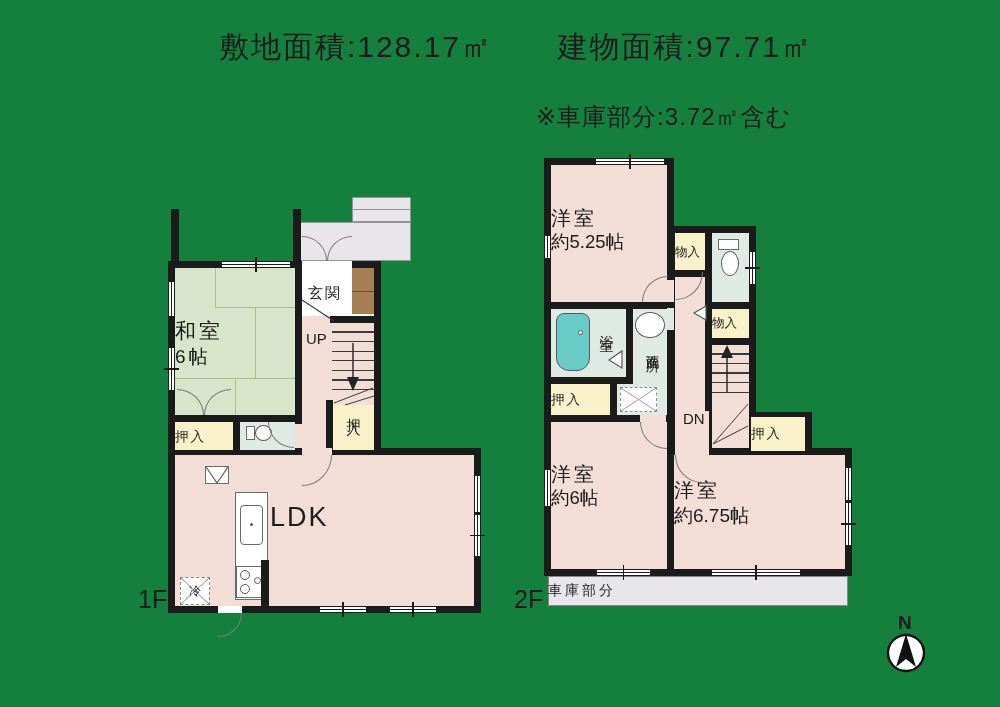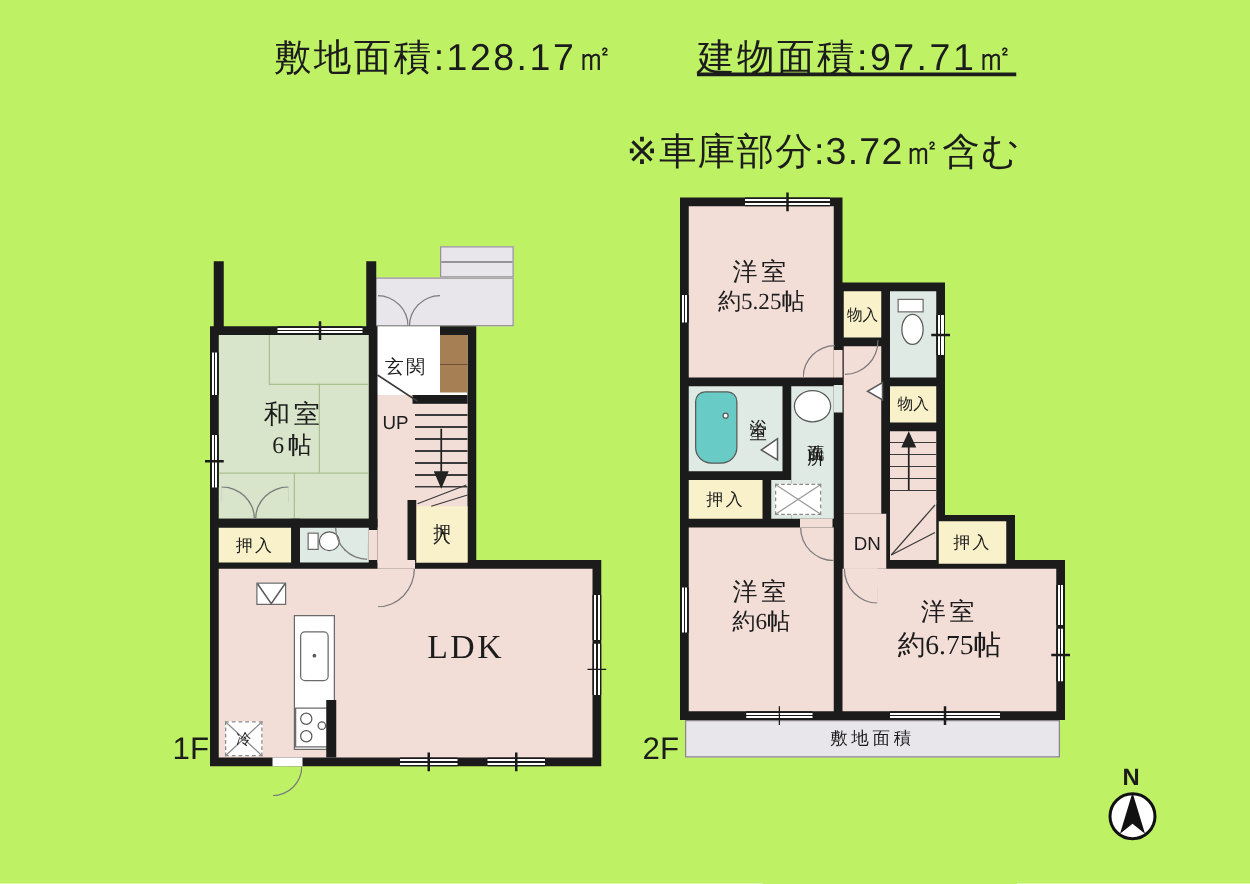--- a/index.html
+++ b/index.html
@@ -1,22 +1,22 @@
 <!DOCTYPE html>
 <html><head>
 <meta charset="utf-8">
 <style>
   html,body{margin:0;padding:0;background:#fff;}
-  .page{position:relative;width:1000px;height:707px;background:#bef264;overflow:hidden;
+  .page{position:relative;width:1000px;height:707px;background:#15803d;overflow:hidden;
         font-family:"Liberation Sans","DejaVu Sans",sans-serif;color:#1c1c1c;}
   .abs{position:absolute;}
   .wall{position:absolute;background:#1b1b1b;}
   .room{position:absolute;}
   .lbl{position:absolute;white-space:nowrap;color:#1c1c1c;}
-  .center{text-align:center;white-space:normal;font-family:Liberation Serif, serif;}
+  .center{white-space:normal;}
   .vtext{writing-mode:vertical-rl;text-orientation:upright;letter-spacing:3px;}
   .porch{position:absolute;background:#e8e5eb;border:1.4px solid #979399;box-sizing:border-box;}
   .balcony{position:absolute;background:#e8e5eb;border:1.6px solid #8a868c;box-sizing:border-box;}
   .cream{background:#f8f1c9;}
   .wet{background:#e0eae5;}
   .pink{background:#f3ded7;}
   .green{background:#d8e5ca;}
   .treads{background-image:repeating-linear-gradient(to bottom,transparent 0 8.3px,#3b3b3b 8.3px 9.6px);}
   .win-h{position:absolute;height:7px;background:linear-gradient(to bottom,#1b1b1b 0 1.2px,#fff 1.2px 2.9px,#1b1b1b 2.9px 4.1px,#fff 4.1px 5.8px,#1b1b1b 5.8px 7px);}
   .win-v{position:absolute;width:7px;background:linear-gradient(to right,#1b1b1b 0 1.2px,#fff 1.2px 2.9px,#1b1b1b 2.9px 4.1px,#fff 4.1px 5.8px,#1b1b1b 5.8px 7px);}
@@ -34,24 +34,24 @@
   svg.overlay{position:absolute;left:0;top:0;width:1000px;height:707px;pointer-events:none;}
 </style>
 </head>
 <body>
 
 <div class="page">
 
   <div class="hdr" style="left:203px;top:28px;width:290px;">
     <div>敷地面積:128.17㎡</div>
   </div>
-  <div class="hdr" style="left:528px;top:28px;width:285px;text-decoration:underline;">
+  <div class="hdr" style="left:528px;top:28px;width:285px;">
     <div>建物面積:97.71㎡</div>
   </div>
-  <div class="lbl" style="left:501px;top:101px;font-size:30px;letter-spacing:1px;">※車庫部分:3.72㎡含む</div>
+  <div class="lbl" style="left:536px;top:101px;font-size:24px;letter-spacing:1px;">※車庫部分:3.72㎡含む</div>
 
   <div class="porch" style="left:352px;top:197px;width:59px;height:25px;background-image:linear-gradient(to bottom,transparent 0 11px,#979399 11px 12.4px,transparent 12.4px);"></div>
   <div class="porch" style="left:300px;top:222px;width:111px;height:39px;"></div>
 
   <div class="wall" style="left:171px;top:209px;width:8px;height:56px;"></div>
   <div class="wall" style="left:293px;top:209px;width:8px;height:56px;"></div>
   <div class="wall" style="left:168px;top:261px;width:213px;height:196px;"></div>
   <div class="wall" style="left:168px;top:448px;width:313px;height:165px;"></div>
 
   <div class="room green" style="left:175px;top:268px;width:120px;height:147px;">
@@ -190,27 +190,27 @@
 
   <div class="lbl center" style="left:551px;top:206px;width:116px;line-height:24px;">
     <div style="font-size:20px;letter-spacing:3px;">洋室</div>
     <div style="font-size:18.5px;">約5.25帖</div>
   </div>
   <div class="lbl center" style="left:675px;top:244px;width:30px;font-size:12.5px;">物入</div>
   <div class="lbl vtext" style="left:598px;top:324px;font-size:14px;">浴室</div>
   <div class="lbl vtext" style="left:643px;top:344px;font-size:13.5px;letter-spacing:2px;">洗面所</div>
   <div class="lbl center" style="left:712px;top:315px;width:37px;font-size:12.5px;">物入</div>
   <div class="lbl center" style="left:551px;top:391px;width:59px;font-size:13.5px;letter-spacing:2px;">押入</div>
-  <div class="lbl" style="left:683px;top:427px;font-size:15px;">DN</div>
+  <div class="lbl" style="left:683px;top:410px;font-size:15px;">DN</div>
   <div class="lbl center" style="left:751px;top:425px;width:54px;font-size:13.5px;letter-spacing:2px;">押入</div>
   <div class="lbl center" style="left:551px;top:462px;width:116px;line-height:24px;">
     <div style="font-size:20px;letter-spacing:3px;">洋室</div>
     <div style="font-size:18.5px;">約6帖</div>
   </div>
   <div class="lbl center" style="left:674px;top:478px;width:171px;line-height:25px;">
     <div style="font-size:20px;letter-spacing:3px;">洋室</div>
-    <div style="font-size:22px;">約6.75帖</div>
-  </div>
-  <div class="lbl center" style="left:548px;top:582px;width:300px;font-size:14px;letter-spacing:3px;">敷地面積</div>
+    <div style="font-size:19px;">約6.75帖</div>
+  </div>
+  <div class="lbl center" style="left:548px;top:582px;width:300px;font-size:14px;letter-spacing:3px;">車庫部分</div>
   <div class="lbl" style="left:514px;top:585px;font-size:25px;">2F</div>
 
   <div class="lbl" style="left:898px;top:612px;font-size:19px;font-weight:bold;">N</div>
 </div>
 
 </body></html>

